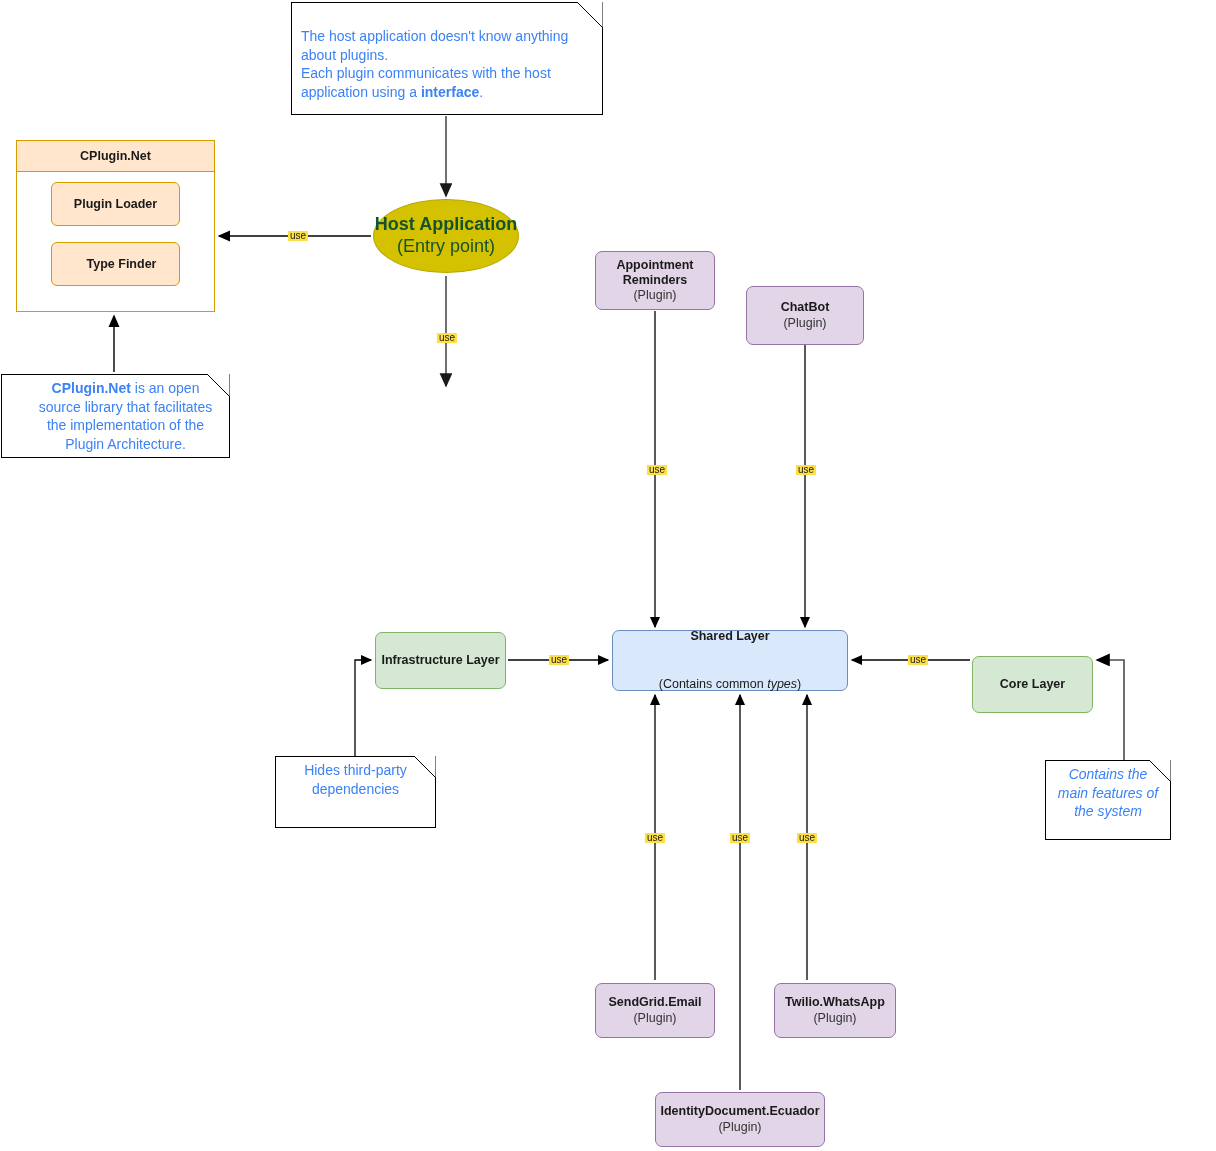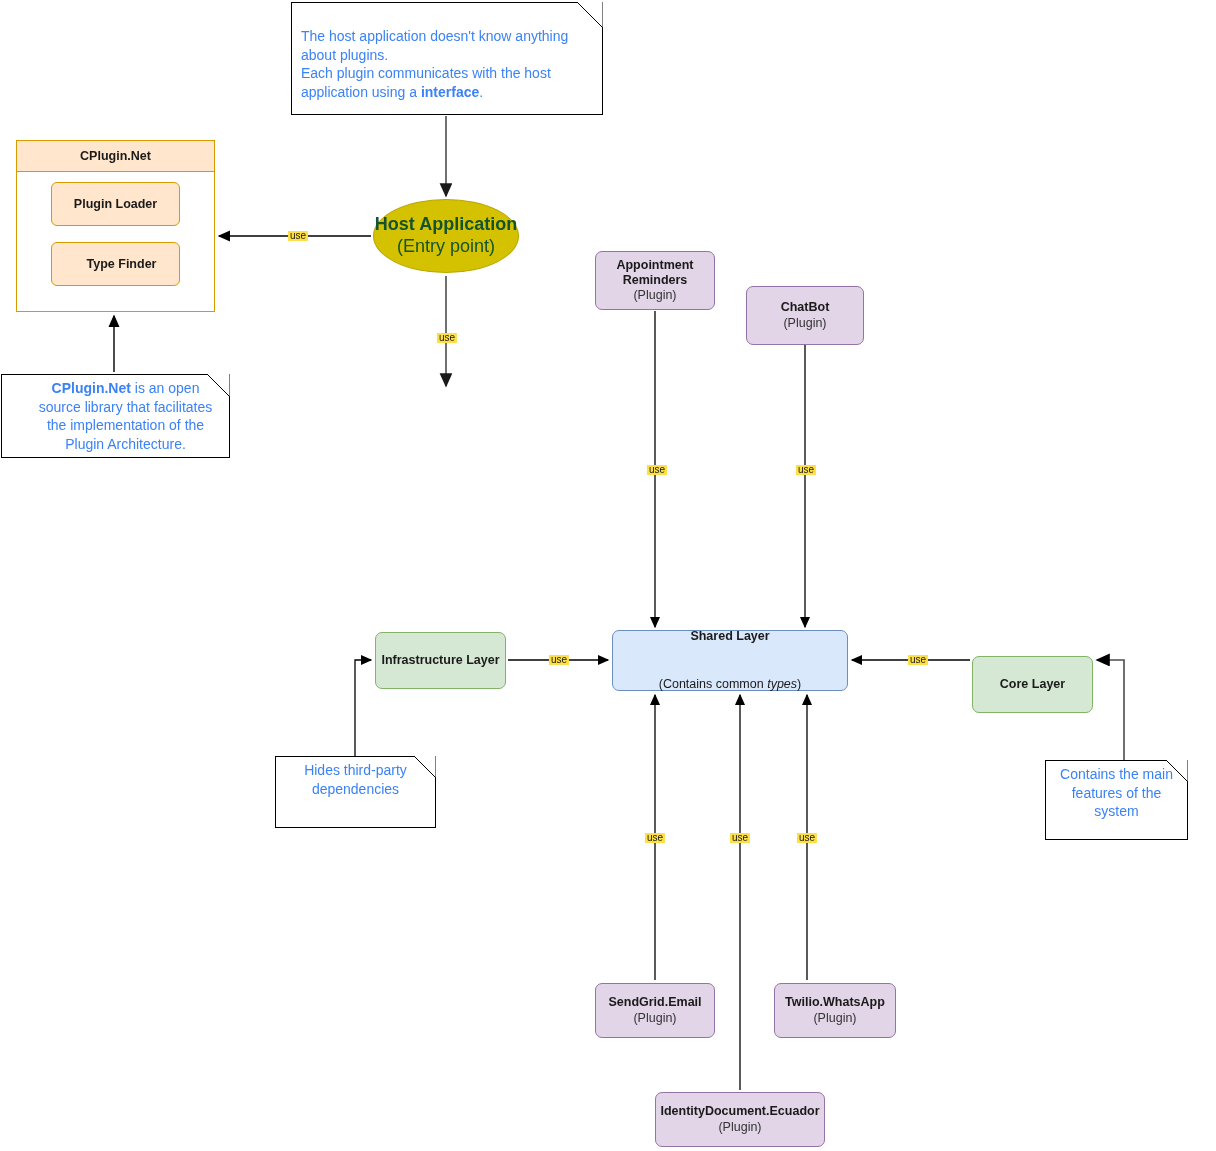--- a/index.html
+++ b/index.html
@@ -317,21 +317,21 @@
   <div class="note" id="note-infrastructure" style="left:275px; top:756px; width:161px; height:72px;">
     <div>Hides third-party dependencies</div>
     <span class="fold">
       <svg width="22" height="22" viewBox="0 0 22 22" style="position:absolute;right:0;top:0;">
         <polygon points="0,0 22,22 22,0" fill="#ffffff"></polygon>
         <polyline points="0,0 22,22 22,0" fill="none" stroke="#000000" stroke-width="1"></polyline>
       </svg>
     </span>
   </div>
 
-  <div class="note" id="note-core" style="left:1045px; top:760px; width:143px; height:80px;">
+  <div class="note" id="note-core" style="left:1045px; top:760px; width:126px; height:80px;font-style:italic;">
     <div>Contains the main features of the system</div>
     <span class="fold">
       <svg width="22" height="22" viewBox="0 0 22 22" style="position:absolute;right:0;top:0;">
         <polygon points="0,0 22,22 22,0" fill="#ffffff"></polygon>
         <polyline points="0,0 22,22 22,0" fill="none" stroke="#000000" stroke-width="1"></polyline>
       </svg>
     </span>
   </div>
 
   <div class="edge-label" style="left:298px; top:236px;">use</div>

